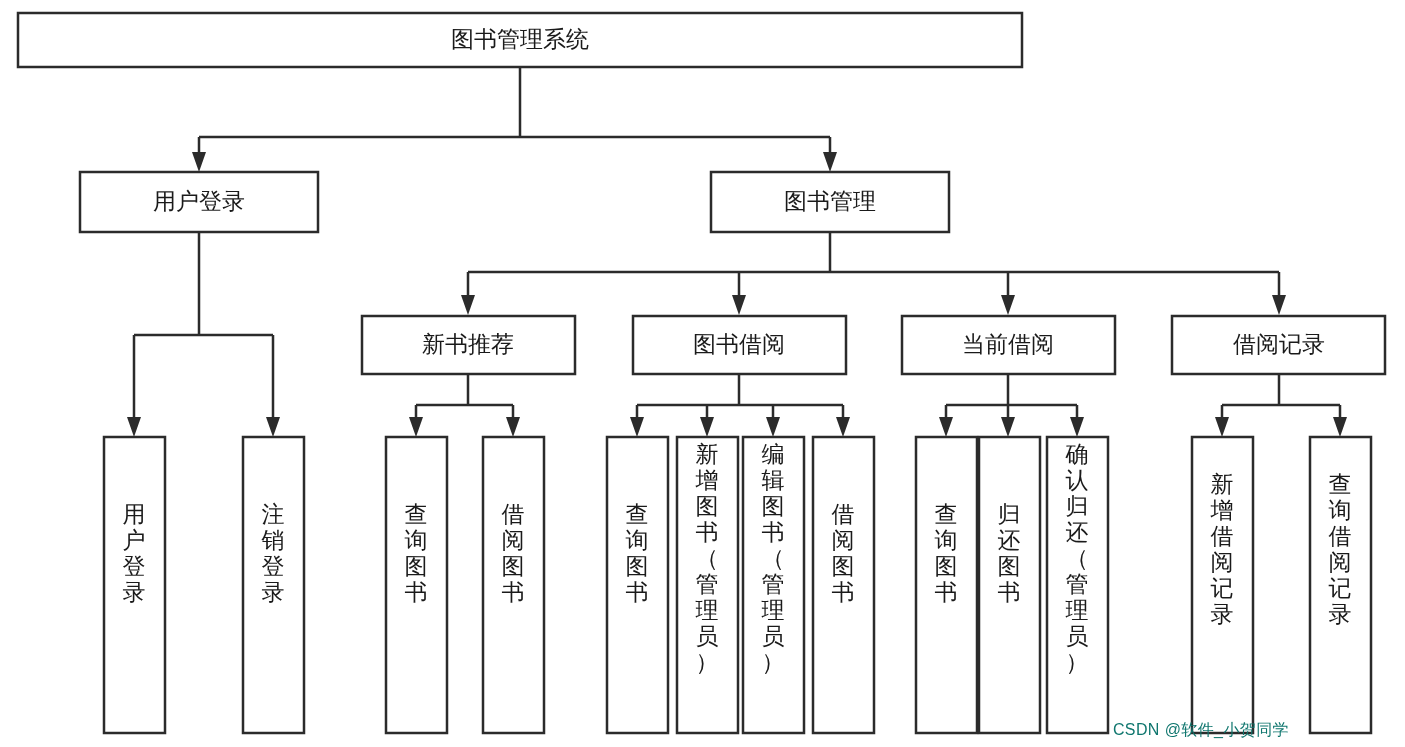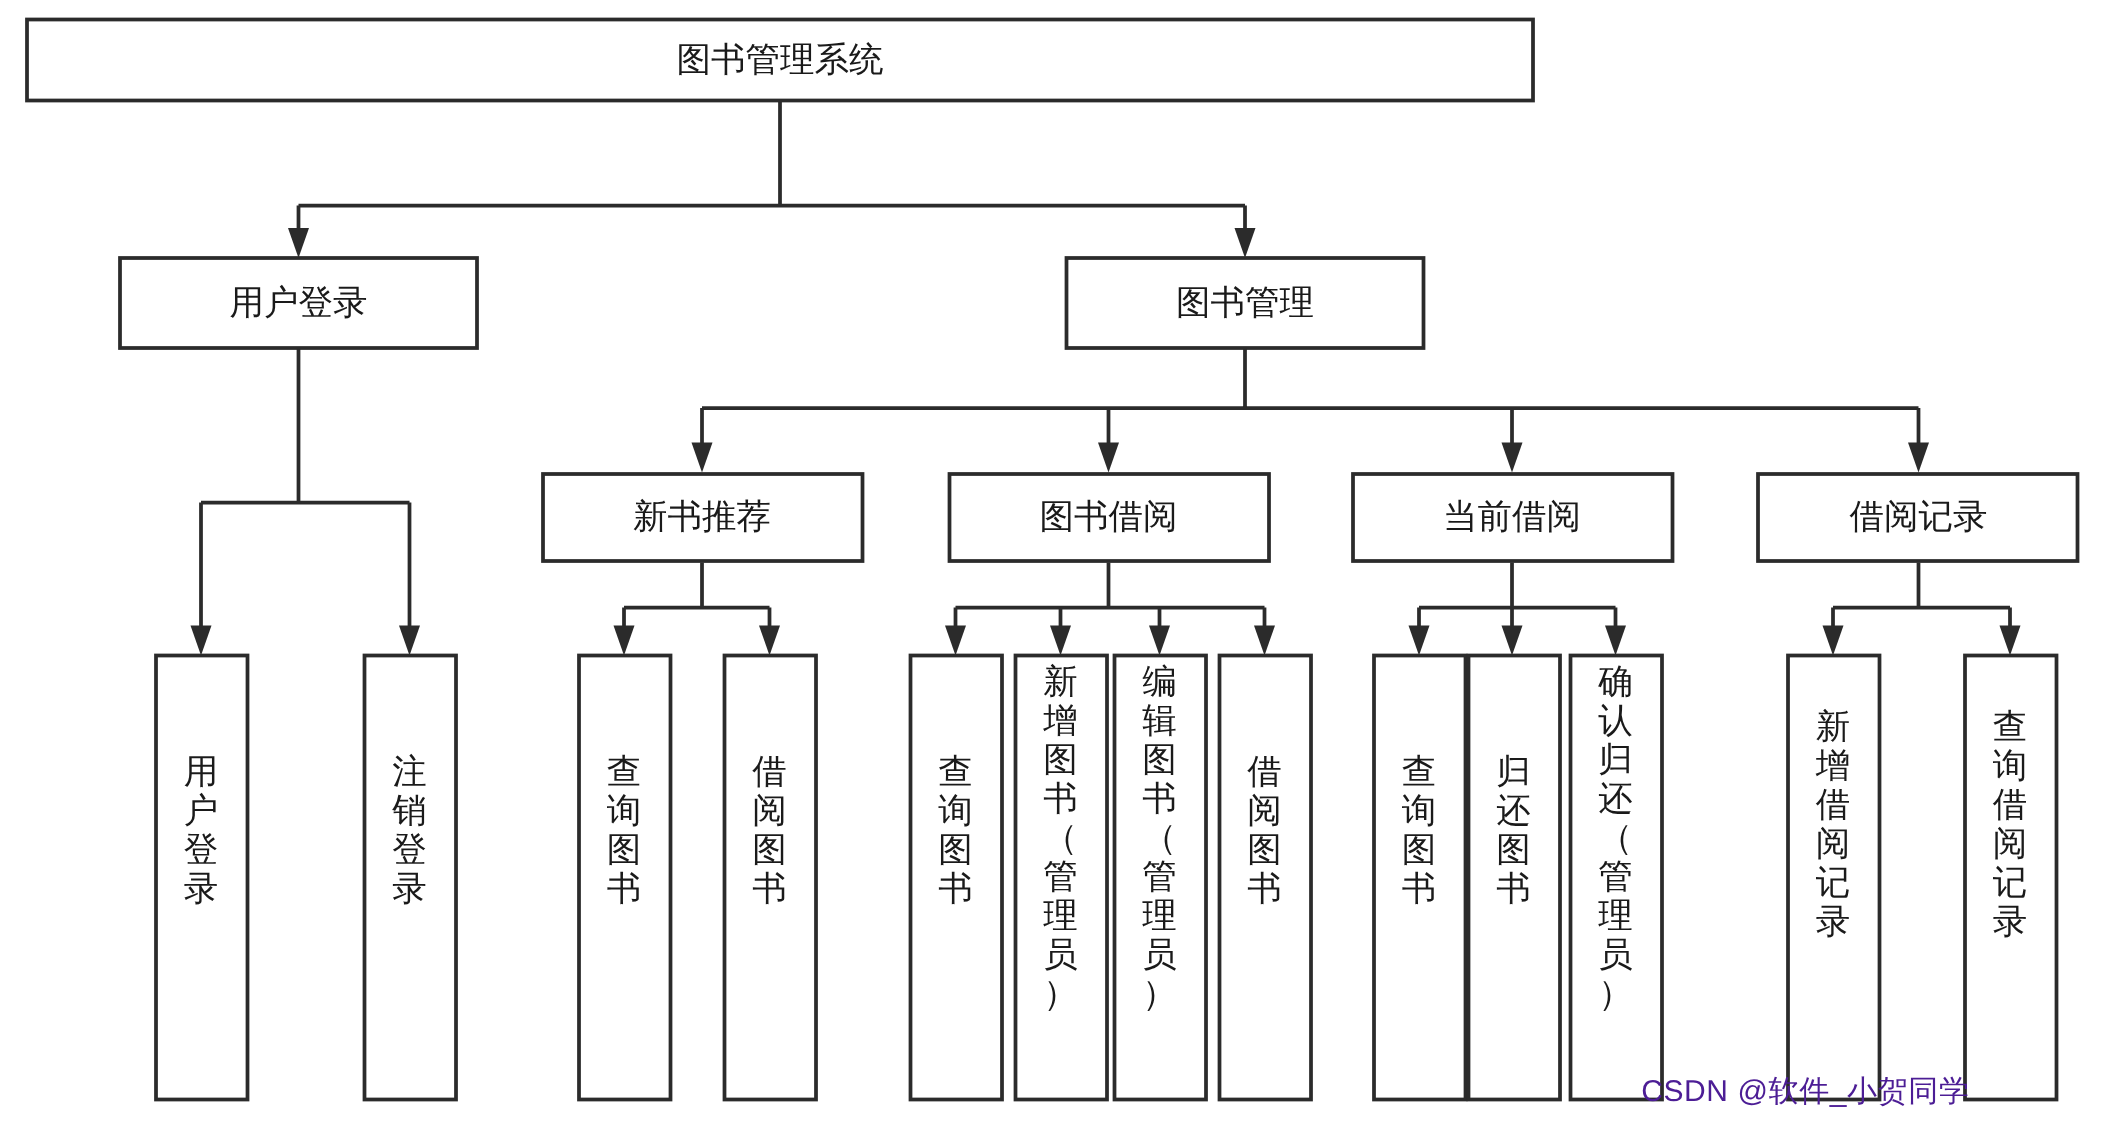--- a/index.html
+++ b/index.html
@@ -11,21 +11,20 @@
     width: 1405px;
     height: 747px;
     font-family: "Liberation Sans", "DejaVu Sans", sans-serif;
     overflow: hidden;
   }
   #diagram-root {
     position: relative;
     width: 1297px;
     height: 747px;
     background: #ffffff;
-    padding-left: 24px;
   }
   svg.diagram-svg {
     position: absolute;
     left: 0;
     top: 0;
     width: 1405px;
     height: 747px;
   }
   .node-box {
     fill: #ffffff;
@@ -53,22 +52,22 @@
     fill: #1a1a1a;
     font-family: "Liberation Sans", "DejaVu Sans", sans-serif;
     font-size: 23px;
     text-anchor: middle;
   }
   .watermark {
     position: absolute;
     right: 8px;
     bottom: 6px;
     font-family: "Liberation Sans", "DejaVu Sans", sans-serif;
-    font-size: 20px;
-    color: #4c1d95;
+    font-size: 16px;
+    color: #0f766e;
     white-space: nowrap;
     letter-spacing: 0.4px;
   }
 </style>
 </head>
 <body>
 
 <div id="diagram-root">
 
   <svg class="diagram-svg" viewBox="0 0 1405 747" xmlns="http://www.w3.org/2000/svg">

